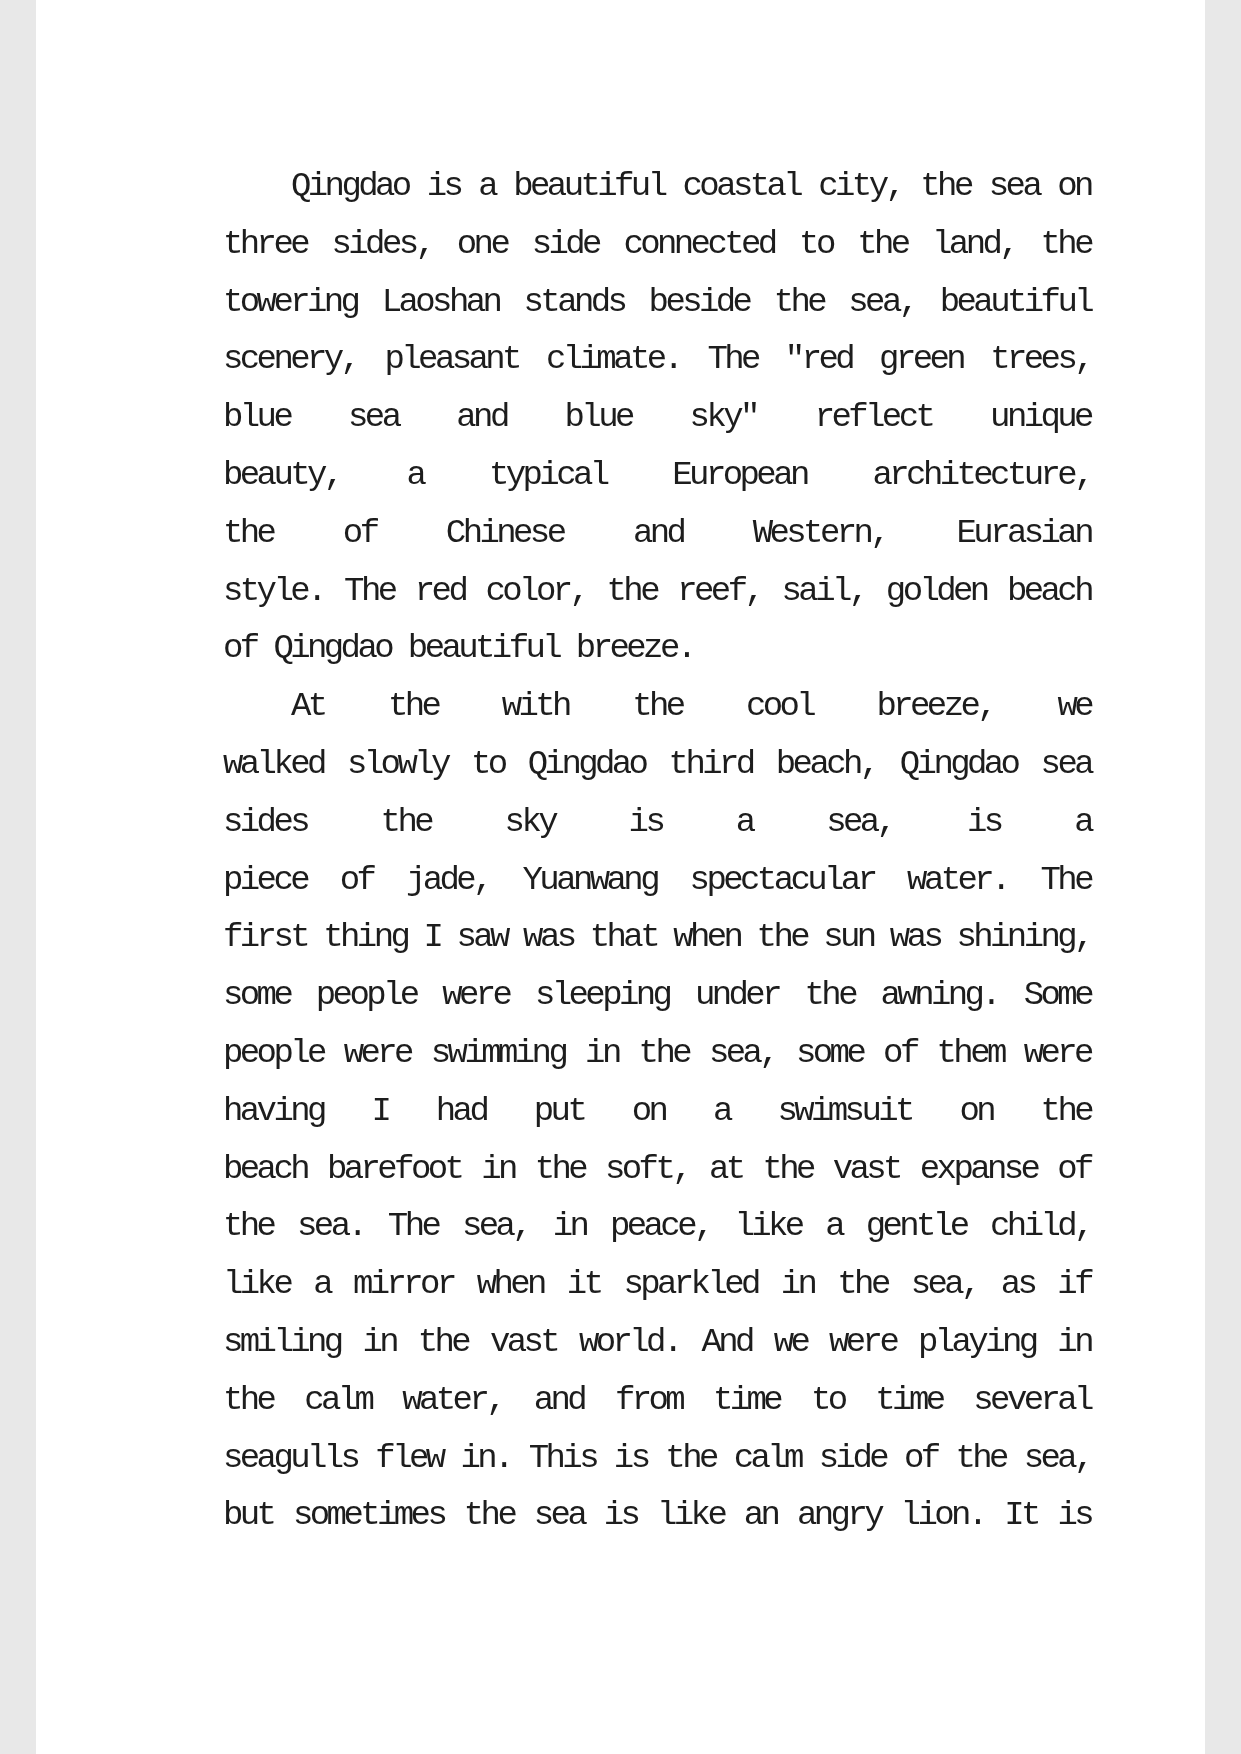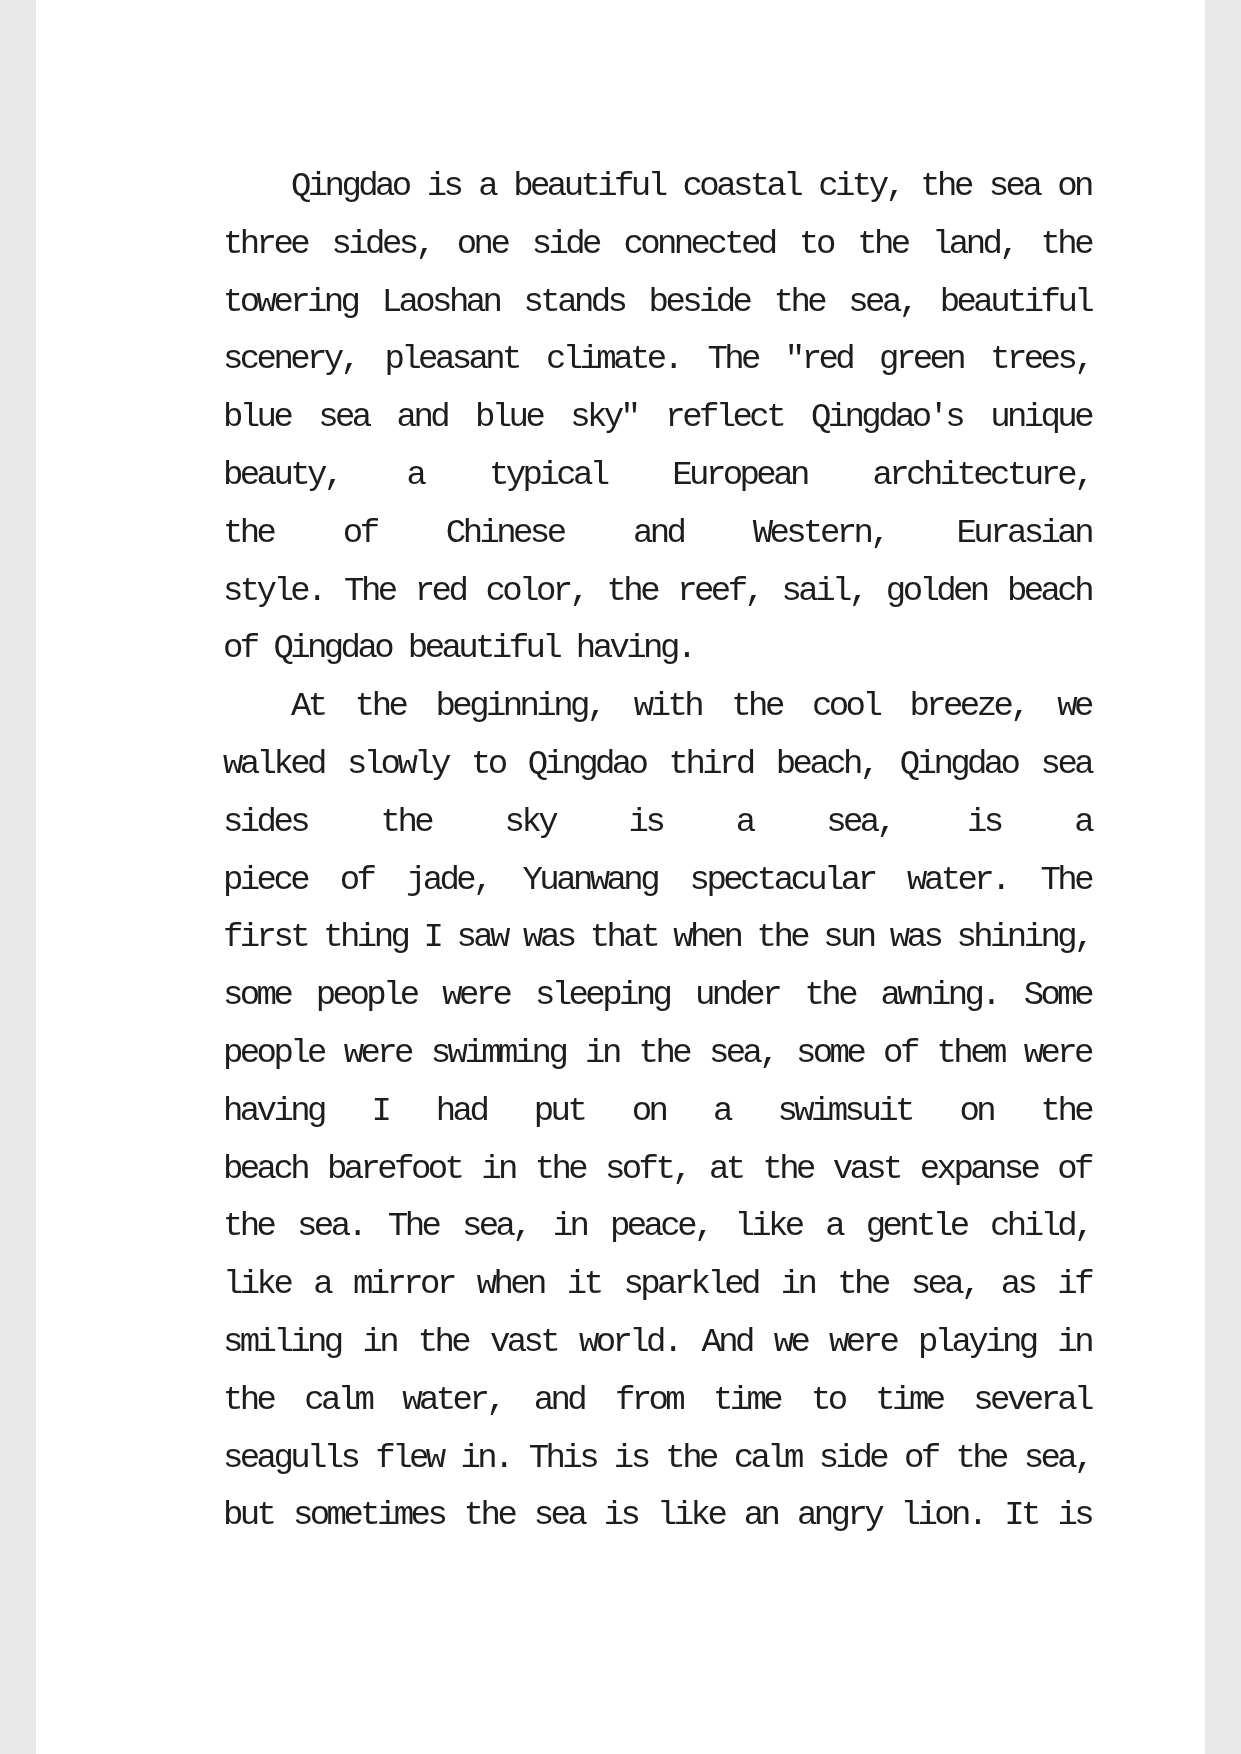--- a/index.html
+++ b/index.html
@@ -48,28 +48,28 @@
 </head>
 <body>
 
 <div class="page">
   <div class="text-block" style="color: rgb(29, 29, 29);">
       <div class="paragraph">
         <div class="line indent just"><span>Qingdao</span><span>is</span><span>a</span><span>beautiful</span><span>coastal</span><span>city,</span><span>the</span><span>sea</span><span>on</span></div>
         <div class="line just"><span>three</span><span>sides,</span><span>one</span><span>side</span><span>connected</span><span>to</span><span>the</span><span>land,</span><span>the</span></div>
         <div class="line just"><span>towering</span><span>Laoshan</span><span>stands</span><span>beside</span><span>the</span><span>sea,</span><span>beautiful</span></div>
         <div class="line just"><span>scenery,</span><span>pleasant</span><span>climate.</span><span>The</span><span>"red</span><span>green</span><span>trees,</span></div>
-        <div class="line just"><span>blue</span><span>sea</span><span>and</span><span>blue</span><span>sky"</span><span>reflect</span><span>Qingdao's</span><span>unique</span></div>
+        <div class="line just"><span>blue</span><span>sea</span><span>and</span><span>blue</span><span>sky"</span><span>reflect</span><span>unique</span></div>
         <div class="line just"><span>beauty,</span><span>a</span><span>typical</span><span>European</span><span>architecture,</span></div>
         <div class="line just"><span>the</span><span>of</span><span>Chinese</span><span>and</span><span>Western,</span><span>Eurasian</span></div>
         <div class="line just"><span>style.</span><span>The</span><span>red</span><span>color,</span><span>the</span><span>reef,</span><span>sail,</span><span>golden</span><span>beach</span></div>
-        <div class="line plain">of Qingdao beautiful having.</div>
+        <div class="line plain">of Qingdao beautiful breeze.</div>
       </div>
       <div class="paragraph">
-        <div class="line indent just"><span>At</span><span>the</span><span>beginning,</span><span>with</span><span>the</span><span>cool</span><span>breeze,</span><span>we</span></div>
+        <div class="line indent just"><span>At</span><span>the</span><span>with</span><span>the</span><span>cool</span><span>breeze,</span><span>we</span></div>
         <div class="line just"><span>walked</span><span>slowly</span><span>to</span><span>Qingdao</span><span>third</span><span>beach,</span><span>Qingdao</span><span>sea</span></div>
         <div class="line just"><span>sides</span><span>the</span><span>sky</span><span>is</span><span>a</span><span>sea,</span><span>is</span><span>a</span></div>
         <div class="line just"><span>piece</span><span>of</span><span>jade,</span><span>Yuanwang</span><span>spectacular</span><span>water.</span><span>The</span></div>
         <div class="line just"><span>first</span><span>thing</span><span>I</span><span>saw</span><span>was</span><span>that</span><span>when</span><span>the</span><span>sun</span><span>was</span><span>shining,</span></div>
         <div class="line just"><span>some</span><span>people</span><span>were</span><span>sleeping</span><span>under</span><span>the</span><span>awning.</span><span>Some</span></div>
         <div class="line just"><span>people</span><span>were</span><span>swimming</span><span>in</span><span>the</span><span>sea,</span><span>some</span><span>of</span><span>them</span><span>were</span></div>
         <div class="line just"><span>having</span><span>I</span><span>had</span><span>put</span><span>on</span><span>a</span><span>swimsuit</span><span>on</span><span>the</span></div>
         <div class="line just"><span>beach</span><span>barefoot</span><span>in</span><span>the</span><span>soft,</span><span>at</span><span>the</span><span>vast</span><span>expanse</span><span>of</span></div>
         <div class="line just"><span>the</span><span>sea.</span><span>The</span><span>sea,</span><span>in</span><span>peace,</span><span>like</span><span>a</span><span>gentle</span><span>child,</span></div>
         <div class="line just"><span>like</span><span>a</span><span>mirror</span><span>when</span><span>it</span><span>sparkled</span><span>in</span><span>the</span><span>sea,</span><span>as</span><span>if</span></div>

